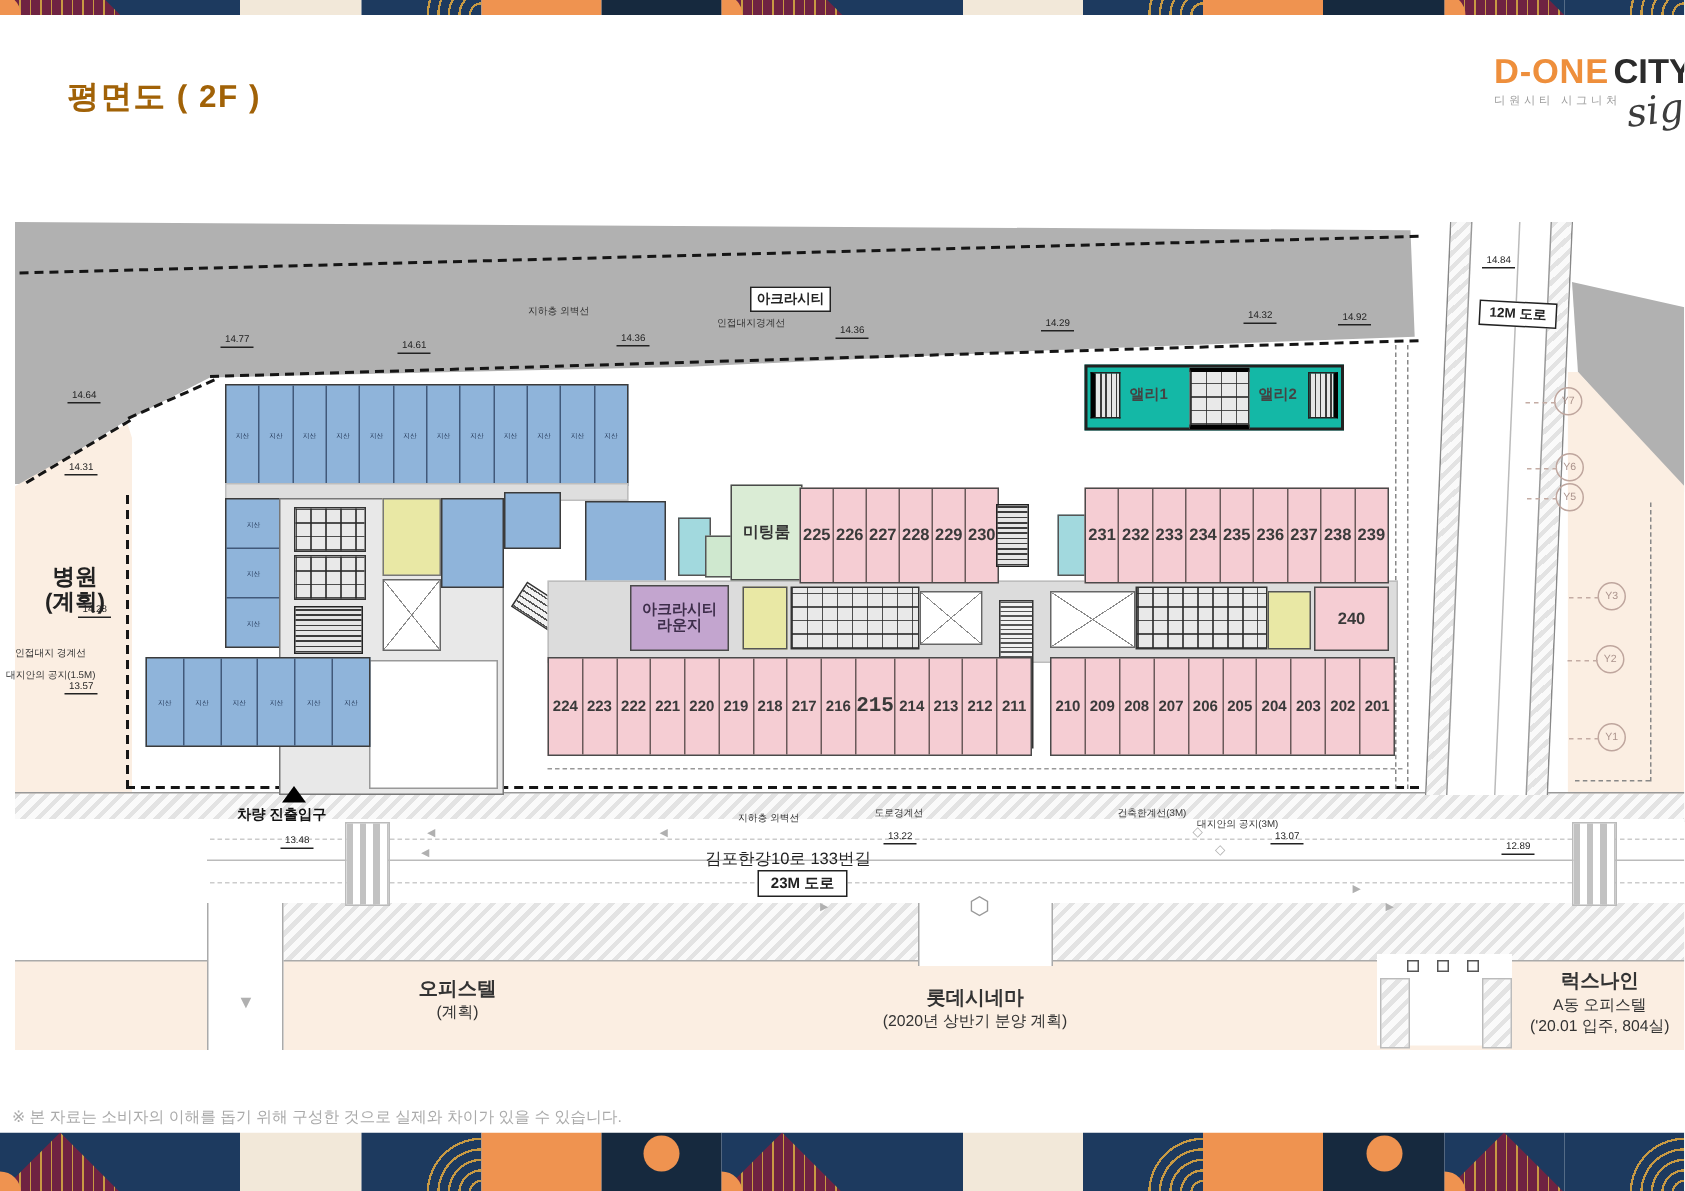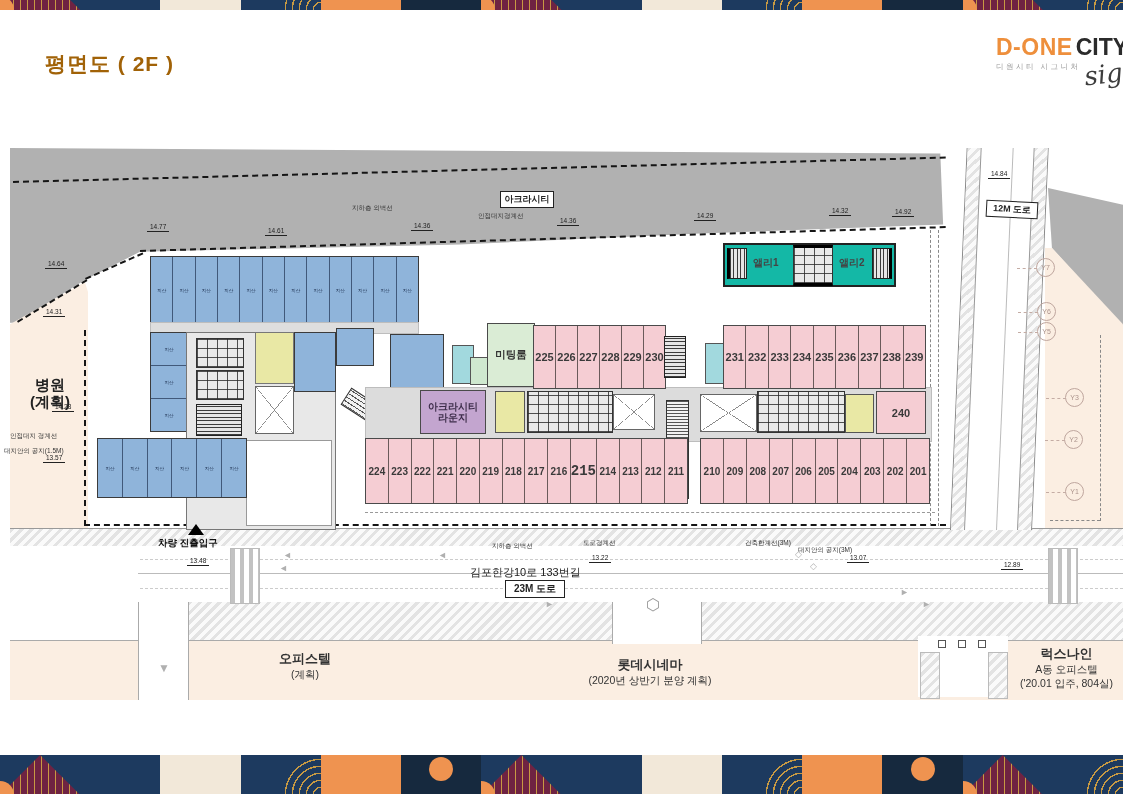--- a/index.html
+++ b/index.html
@@ -342,20 +342,21 @@
   <div class="nbl" style="left:555px;top:656px;width:190px;">
     <div class="n1">롯데시네마</div>
     <div class="n2">(2020년 상반기 분양 계획)</div>
   </div>
   <div class="nbl" style="left:1014px;top:645px;width:105px;">
     <div class="n1">럭스나인</div>
     <div class="n2">A동 오피스텔</div>
     <div class="n3">('20.01 입주, 804실)</div>
   </div>
 
+  <div class="footnote">※ 본 자료는 소비자의 이해를 돕기 위해 구성한 것으로 실제와 차이가 있을 수 있습니다.</div>
 
   <div class="band-bottom-wrap">
       <div class="band" id="bandBottom">
         <div class="tile tile-tri"></div>
         <div class="tile tile-navy"></div>
         <div class="tile tile-cream"></div>
         <div class="tile tile-arc"></div>
         <div class="tile tile-orange"></div>
         <div class="tile tile-circle"></div>
         <div class="tile tile-tri"></div>

